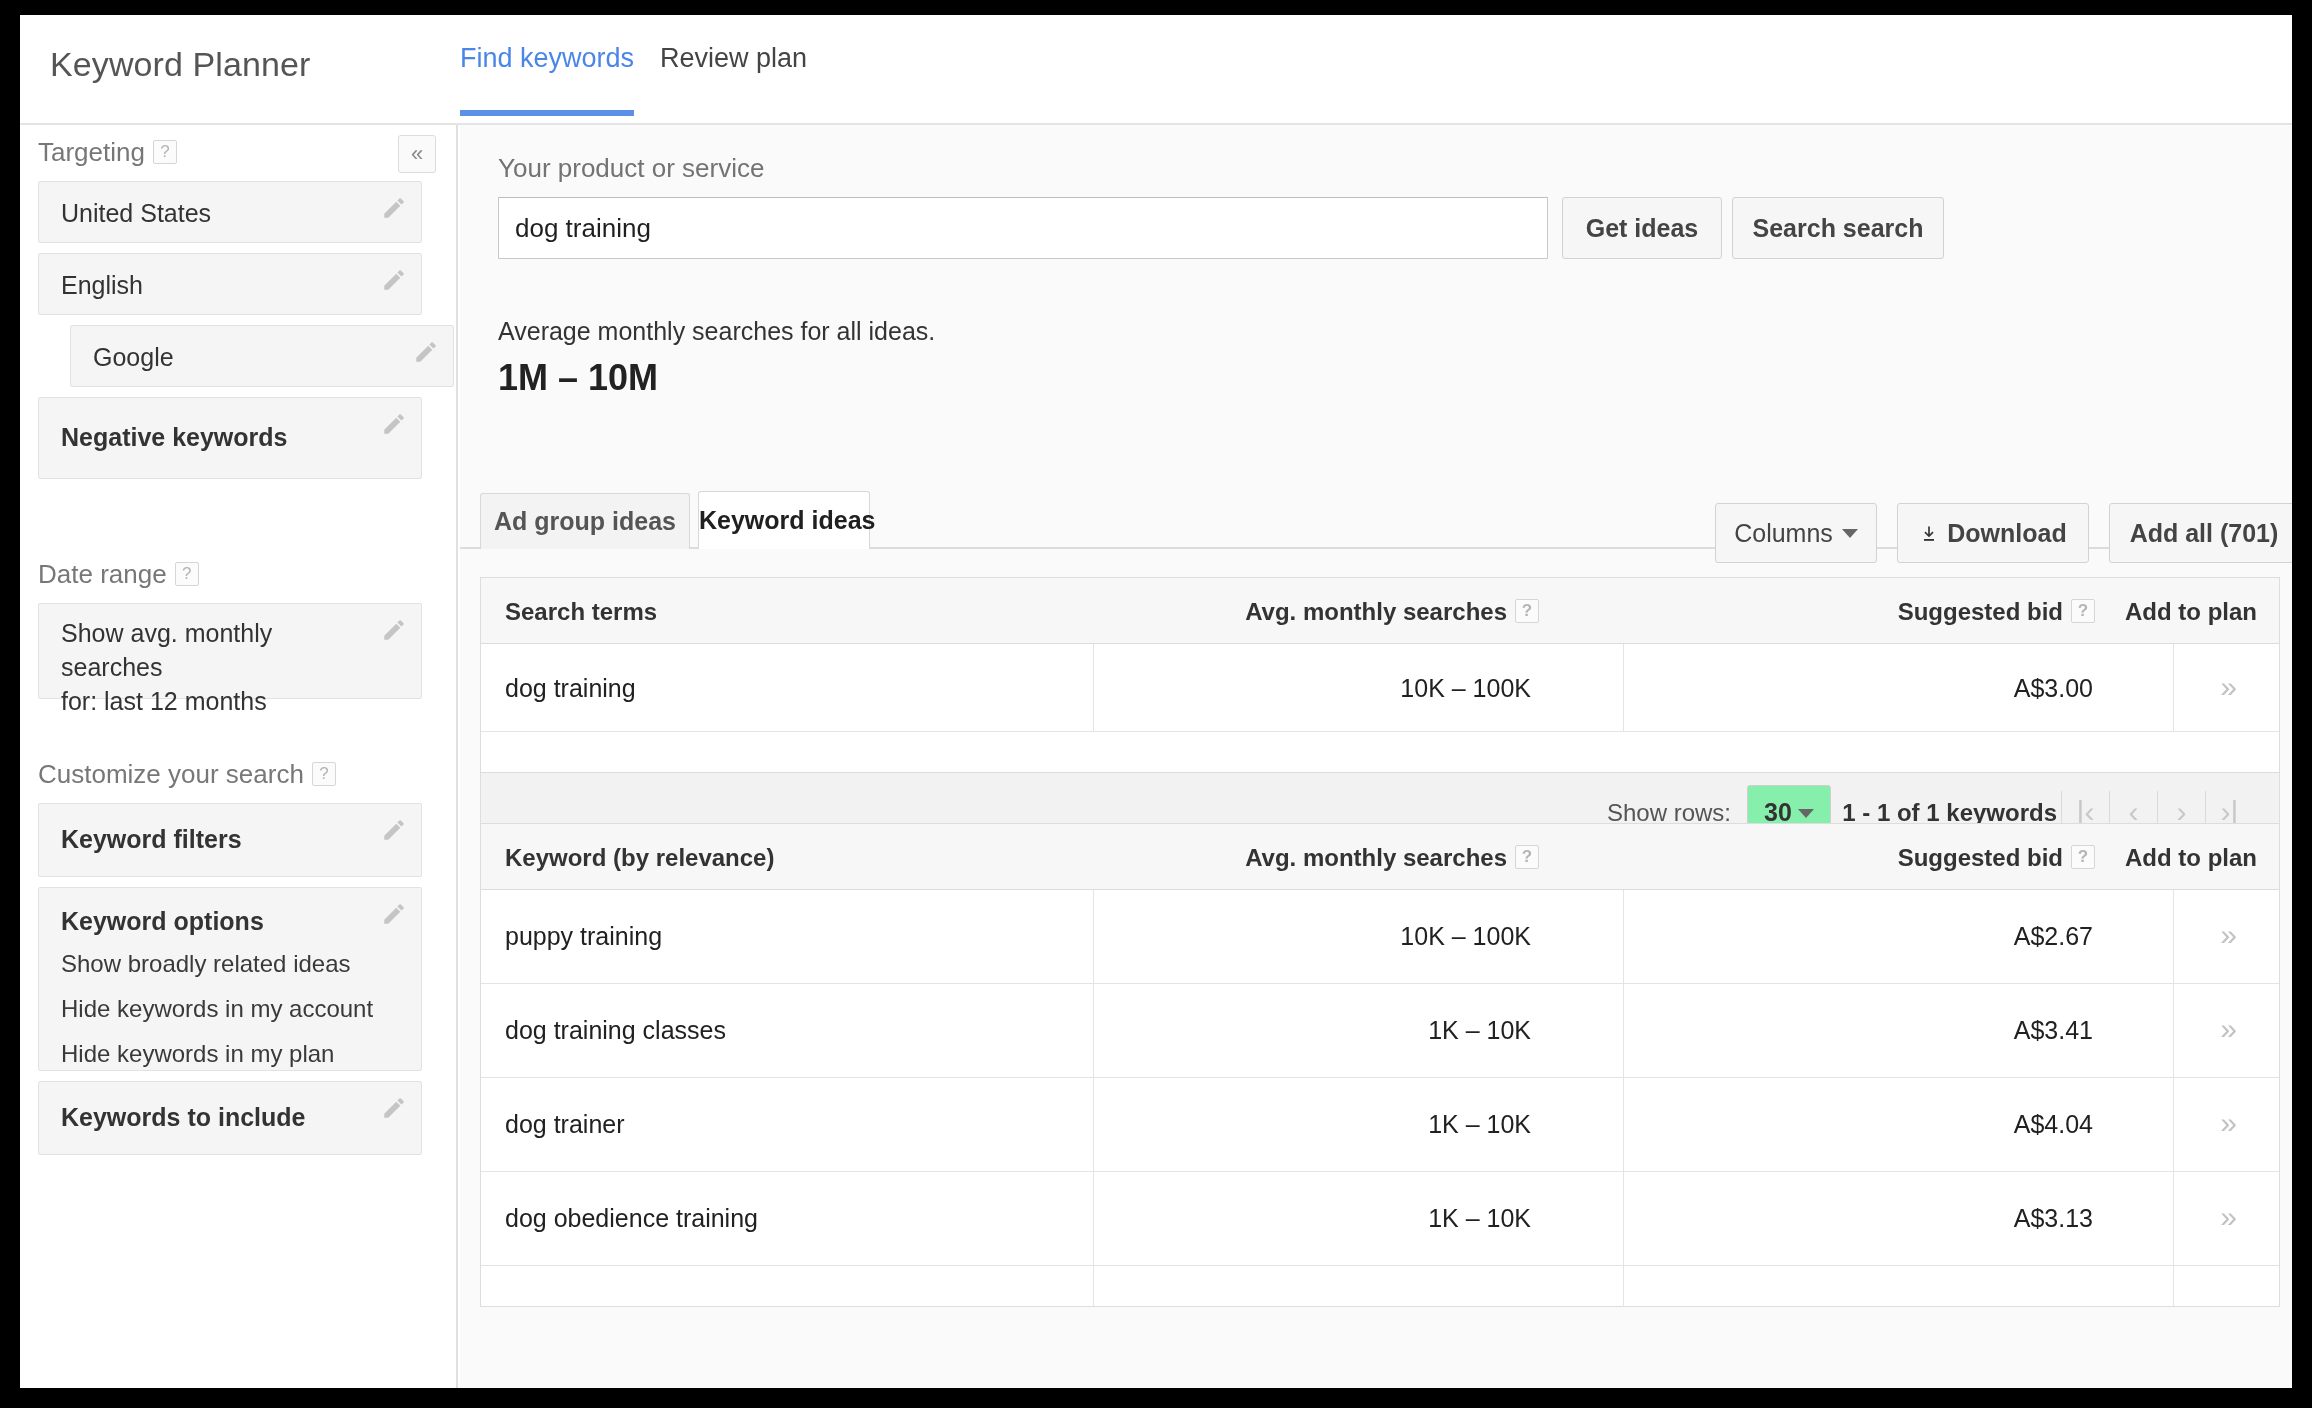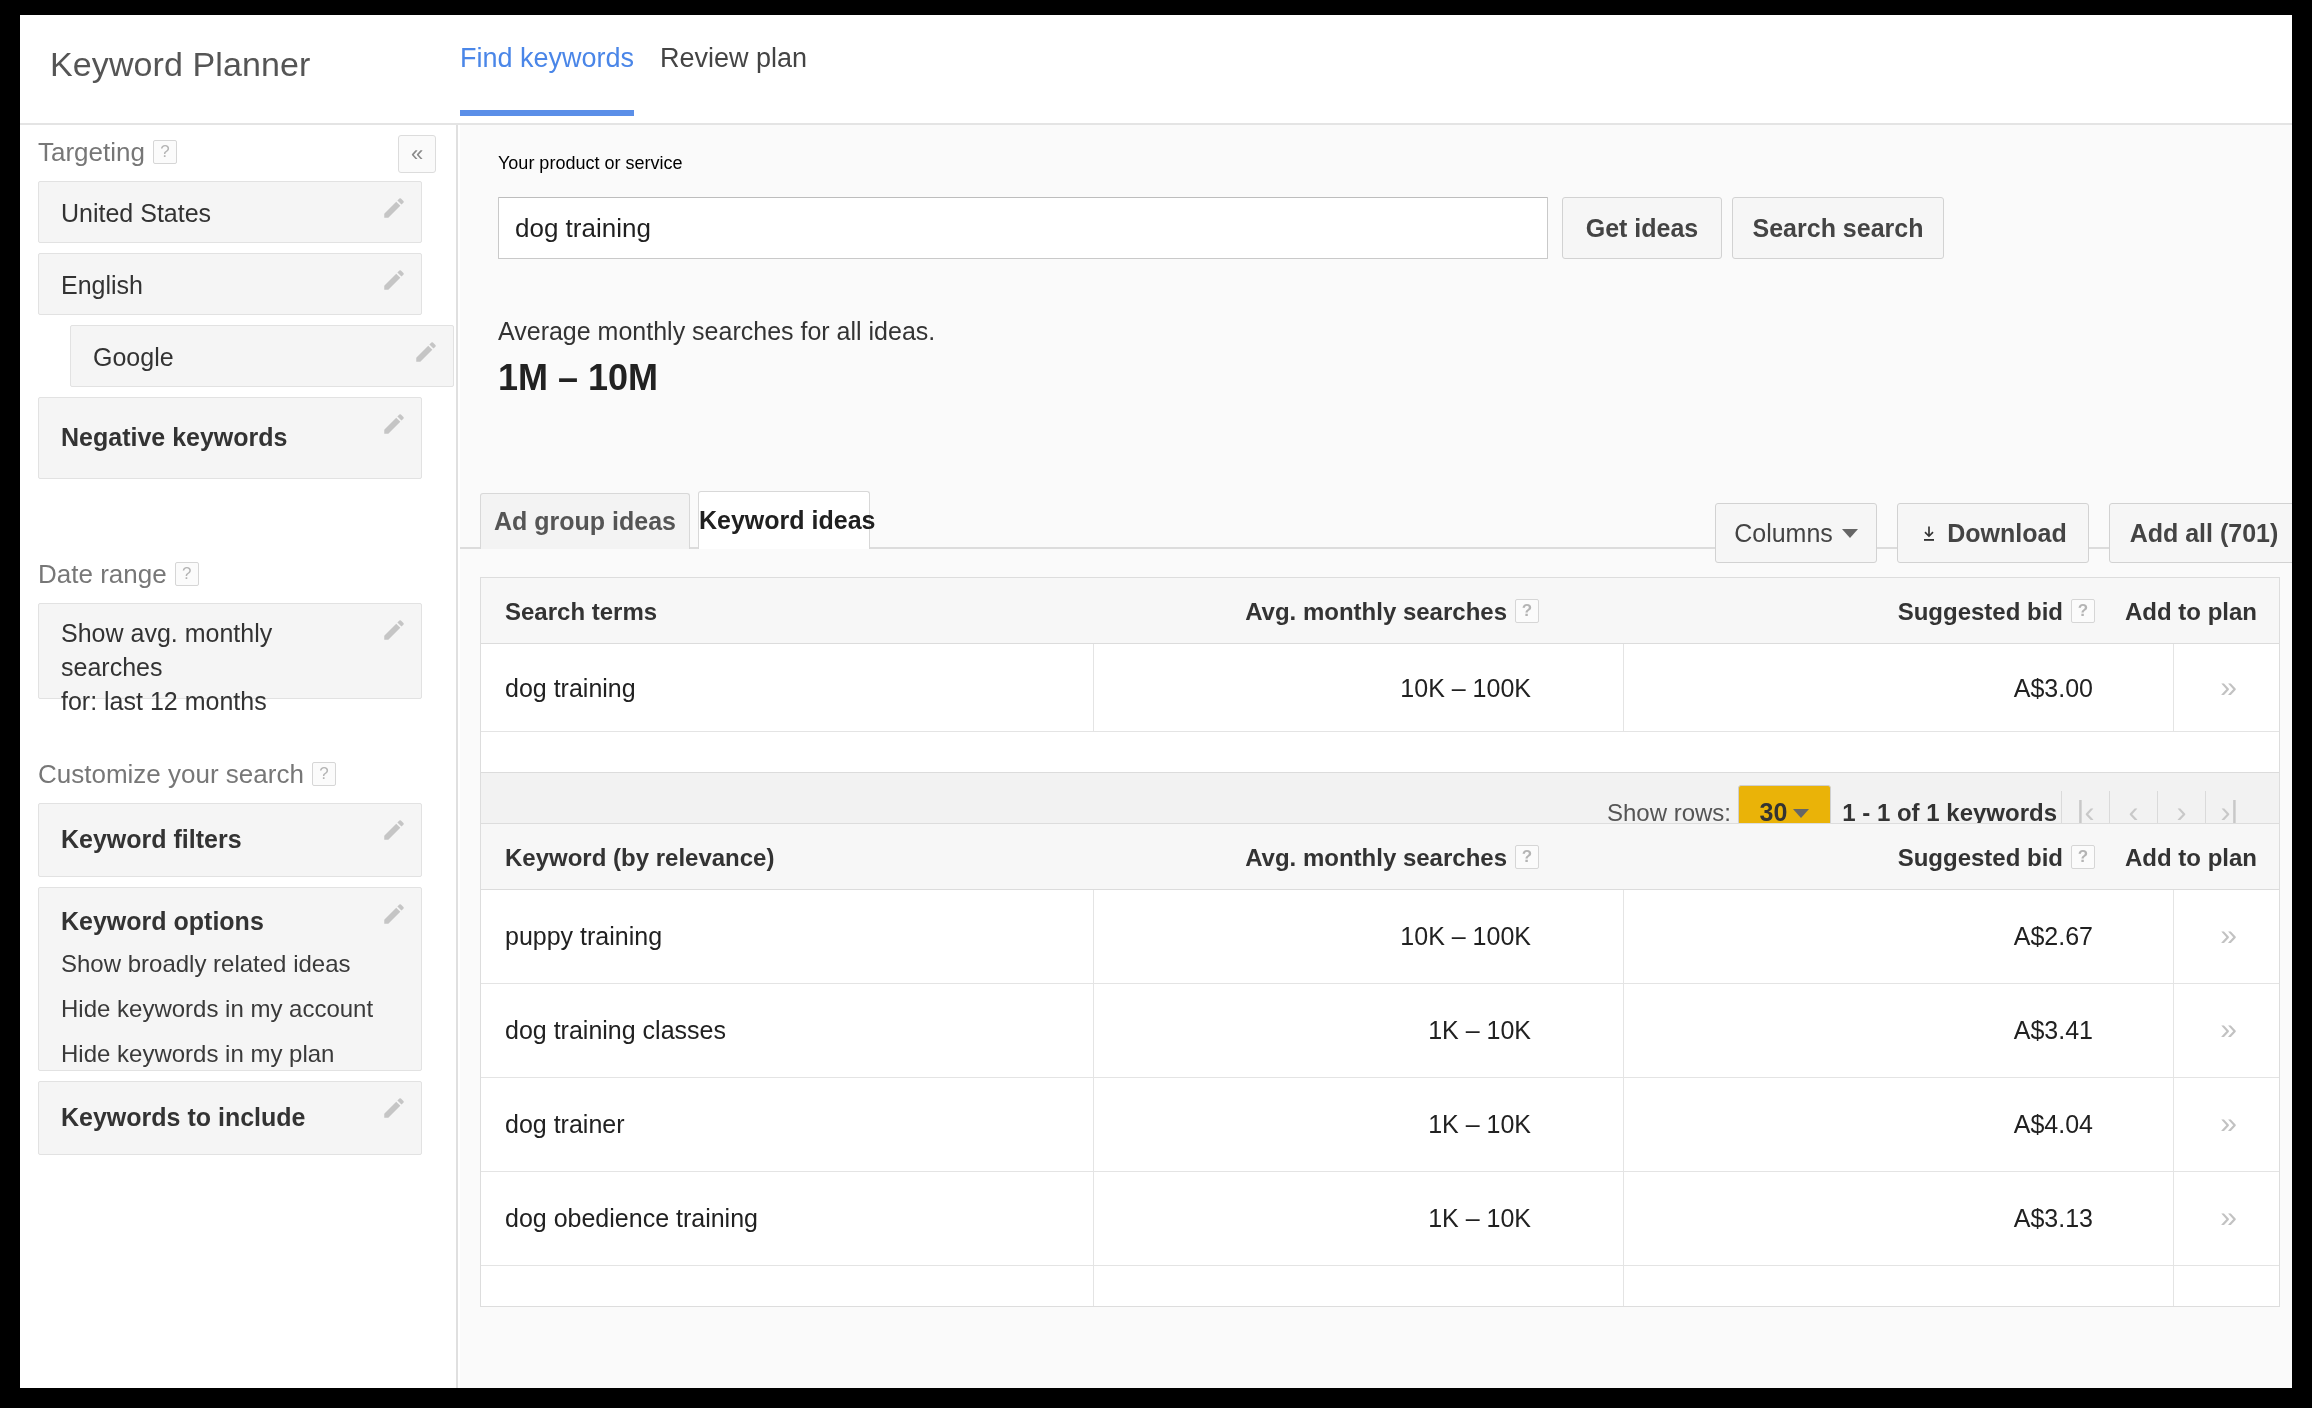--- a/index.html
+++ b/index.html
@@ -161,22 +161,22 @@
     position: absolute;
     left: 440px;
     top: 0;
     width: 1832px;
     height: 1263px;
     background: #fafafa;
   }
   #product-label {
     position: absolute;
     left: 38px; top: 28px;
-    font-size: 18px;
-    color: #000000;
+    font-size: 26px;
+    color: #737373;
   }
   #search-input {
     position: absolute;
     left: 38px; top: 72px;
     width: 1050px;
     height: 62px;
     border: 1px solid #c9c9c9;
     border-top: 1px solid #bdbdbd;
     background: #ffffff;
     font-size: 26px;
@@ -328,22 +328,22 @@
   }
   .pg-label {
     position: absolute;
     right: 548px; top: 26px;
     font-size: 24px;
     color: #555555;
   }
   .pg-select {
     position: absolute;
     right: 448px; top: 12px;
-    width: 93px; height: 54px;
-    background: #eab308;
+    width: 84px; height: 54px;
+    background: #86efac;
     border: 1px solid #cfcfcf;
     border-radius: 3px;
     font-size: 25px;
     font-weight: bold;
     color: #333333;
     line-height: 52px;
     text-align: center;
     cursor: pointer;
   }
   .pg-count {

